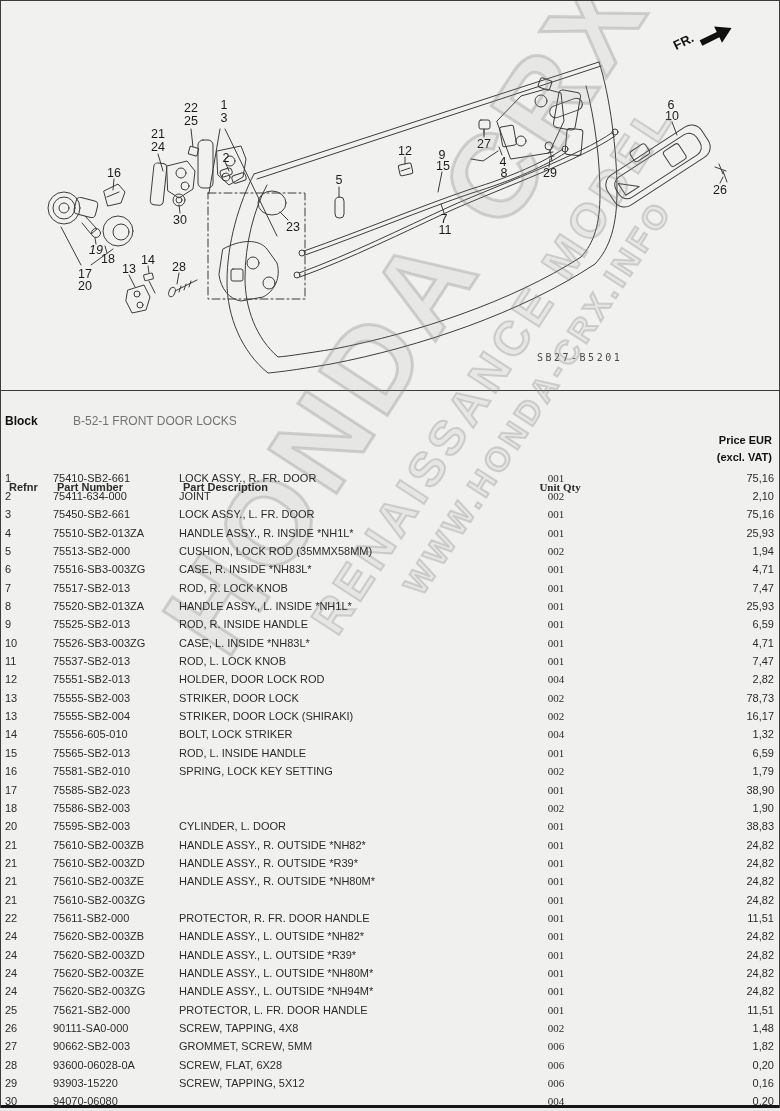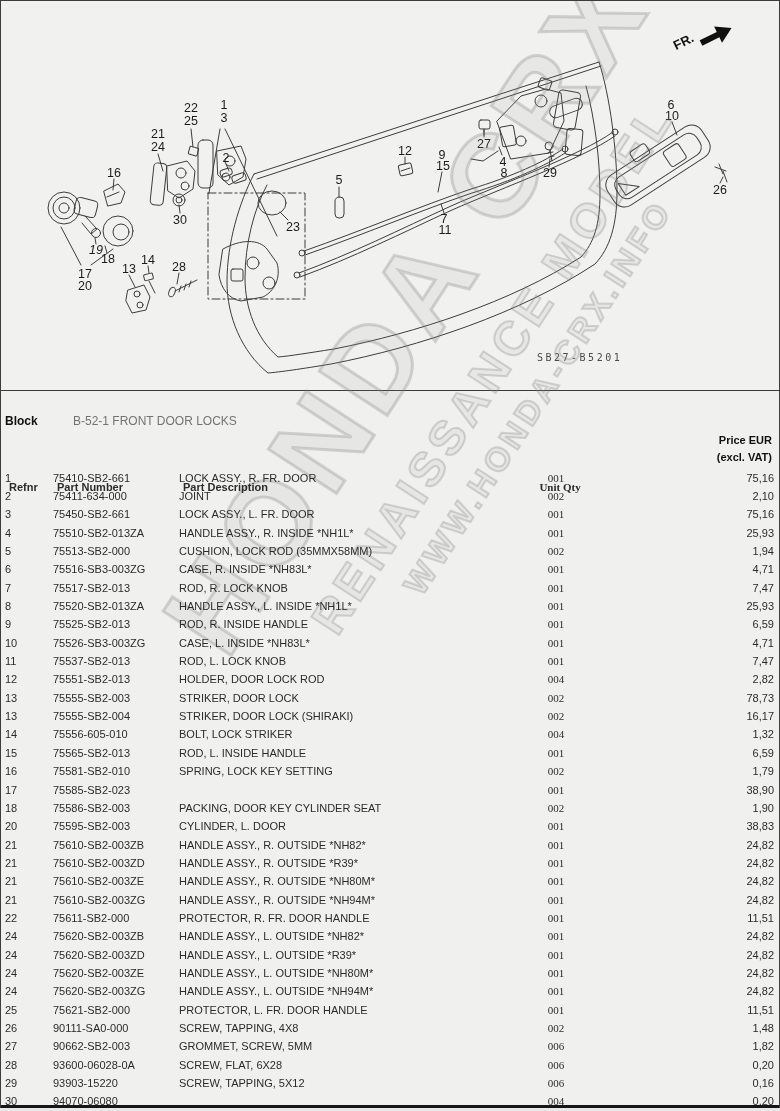--- a/index.html
+++ b/index.html
@@ -387,21 +387,20 @@
         </div>
         <div class="trow">
           <div class="cell c-ref">17</div>
           <div class="cell c-num">75585-SB2-023</div>
           <div class="cell c-qty">001</div>
           <div class="cell c-price">38,90</div>
         </div>
         <div class="trow">
           <div class="cell c-ref">18</div>
           <div class="cell c-num">75586-SB2-003</div>
-          <div class="cell c-desc">PACKING, DOOR KEY CYLINDER SEAT</div>
           <div class="cell c-qty">002</div>
           <div class="cell c-price">1,90</div>
         </div>
         <div class="trow">
           <div class="cell c-ref">20</div>
           <div class="cell c-num">75595-SB2-003</div>
           <div class="cell c-desc">CYLINDER, L. DOOR</div>
           <div class="cell c-qty">001</div>
           <div class="cell c-price">38,83</div>
         </div>
@@ -422,21 +421,20 @@
         <div class="trow">
           <div class="cell c-ref">21</div>
           <div class="cell c-num">75610-SB2-003ZE</div>
           <div class="cell c-desc">HANDLE ASSY., R. OUTSIDE *NH80M*</div>
           <div class="cell c-qty">001</div>
           <div class="cell c-price">24,82</div>
         </div>
         <div class="trow">
           <div class="cell c-ref">21</div>
           <div class="cell c-num">75610-SB2-003ZG</div>
-          <div class="cell c-desc">HANDLE ASSY., R. OUTSIDE *NH94M*</div>
           <div class="cell c-qty">001</div>
           <div class="cell c-price">24,82</div>
         </div>
         <div class="trow">
           <div class="cell c-ref">22</div>
           <div class="cell c-num">75611-SB2-000</div>
           <div class="cell c-desc">PROTECTOR, R. FR. DOOR HANDLE</div>
           <div class="cell c-qty">001</div>
           <div class="cell c-price">11,51</div>
         </div>

